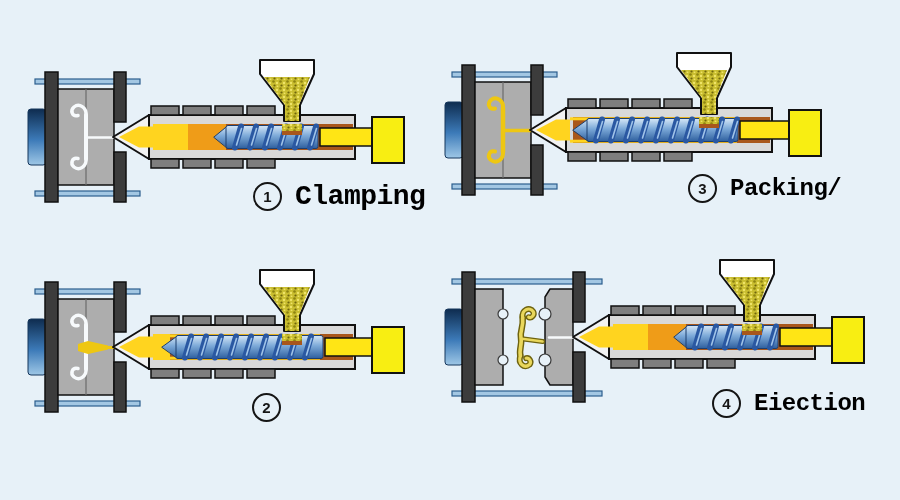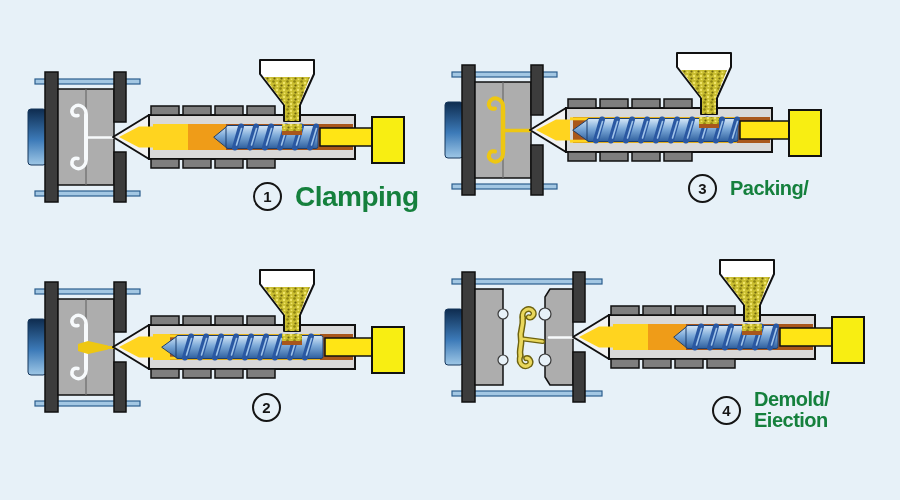--- a/index.html
+++ b/index.html
@@ -6,23 +6,23 @@
   body{font-family:"Liberation Sans", sans-serif;}
   #canvas{position:relative;width:900px;height:500px;overflow:hidden;}
   .machine{position:absolute;}
   .machine svg{display:block;}
   .stage-label{position:absolute;display:flex;align-items:center;gap:13px;}
   .stage-num{
     width:25px;height:25px;border:2px solid #151515;border-radius:50%;
     display:flex;align-items:center;justify-content:center;
     font-size:15px;font-weight:700;color:#151515;flex:0 0 auto;background:transparent;
   }
-  .stage-text{font-weight:bold;color:#15803d;letter-spacing:-0.5px;}
+  .stage-text{font-weight:bold;color:#000000;letter-spacing:-0.5px;font-family:Liberation Mono, monospace;}
   .size-lg .stage-text{font-size:28px;line-height:28px;}
-  .size-sm .stage-text{font-size:20px;line-height:21px;}
+  .size-sm .stage-text{font-size:24px;line-height:21px;}
   .line{display:block;white-space:nowrap;}
   .line:empty{display:none;}
 </style>
 </head>
 <body>
 
 <div id="canvas" style="background: rgb(231, 241, 248);">
 
   <div class="machine" id="machine-1" style="left:20px;top:52px">
       <svg width="420" height="170" viewBox="0 0 420 170">
@@ -453,18 +453,17 @@
   <div class="stage-label size-sm" style="left:688px;top:174px">
     <span class="stage-num">3</span>
     <span class="stage-text">
       <span class="line">Packing/</span>
     </span>
   </div>
 
   <div class="stage-label size-sm" style="left:712px;top:389px">
     <span class="stage-num">4</span>
     <span class="stage-text">
-      <span class="line">Demold/</span>
       <span class="line">Eiection</span>
     </span>
   </div>
 
 </div>
 
 </body></html>

